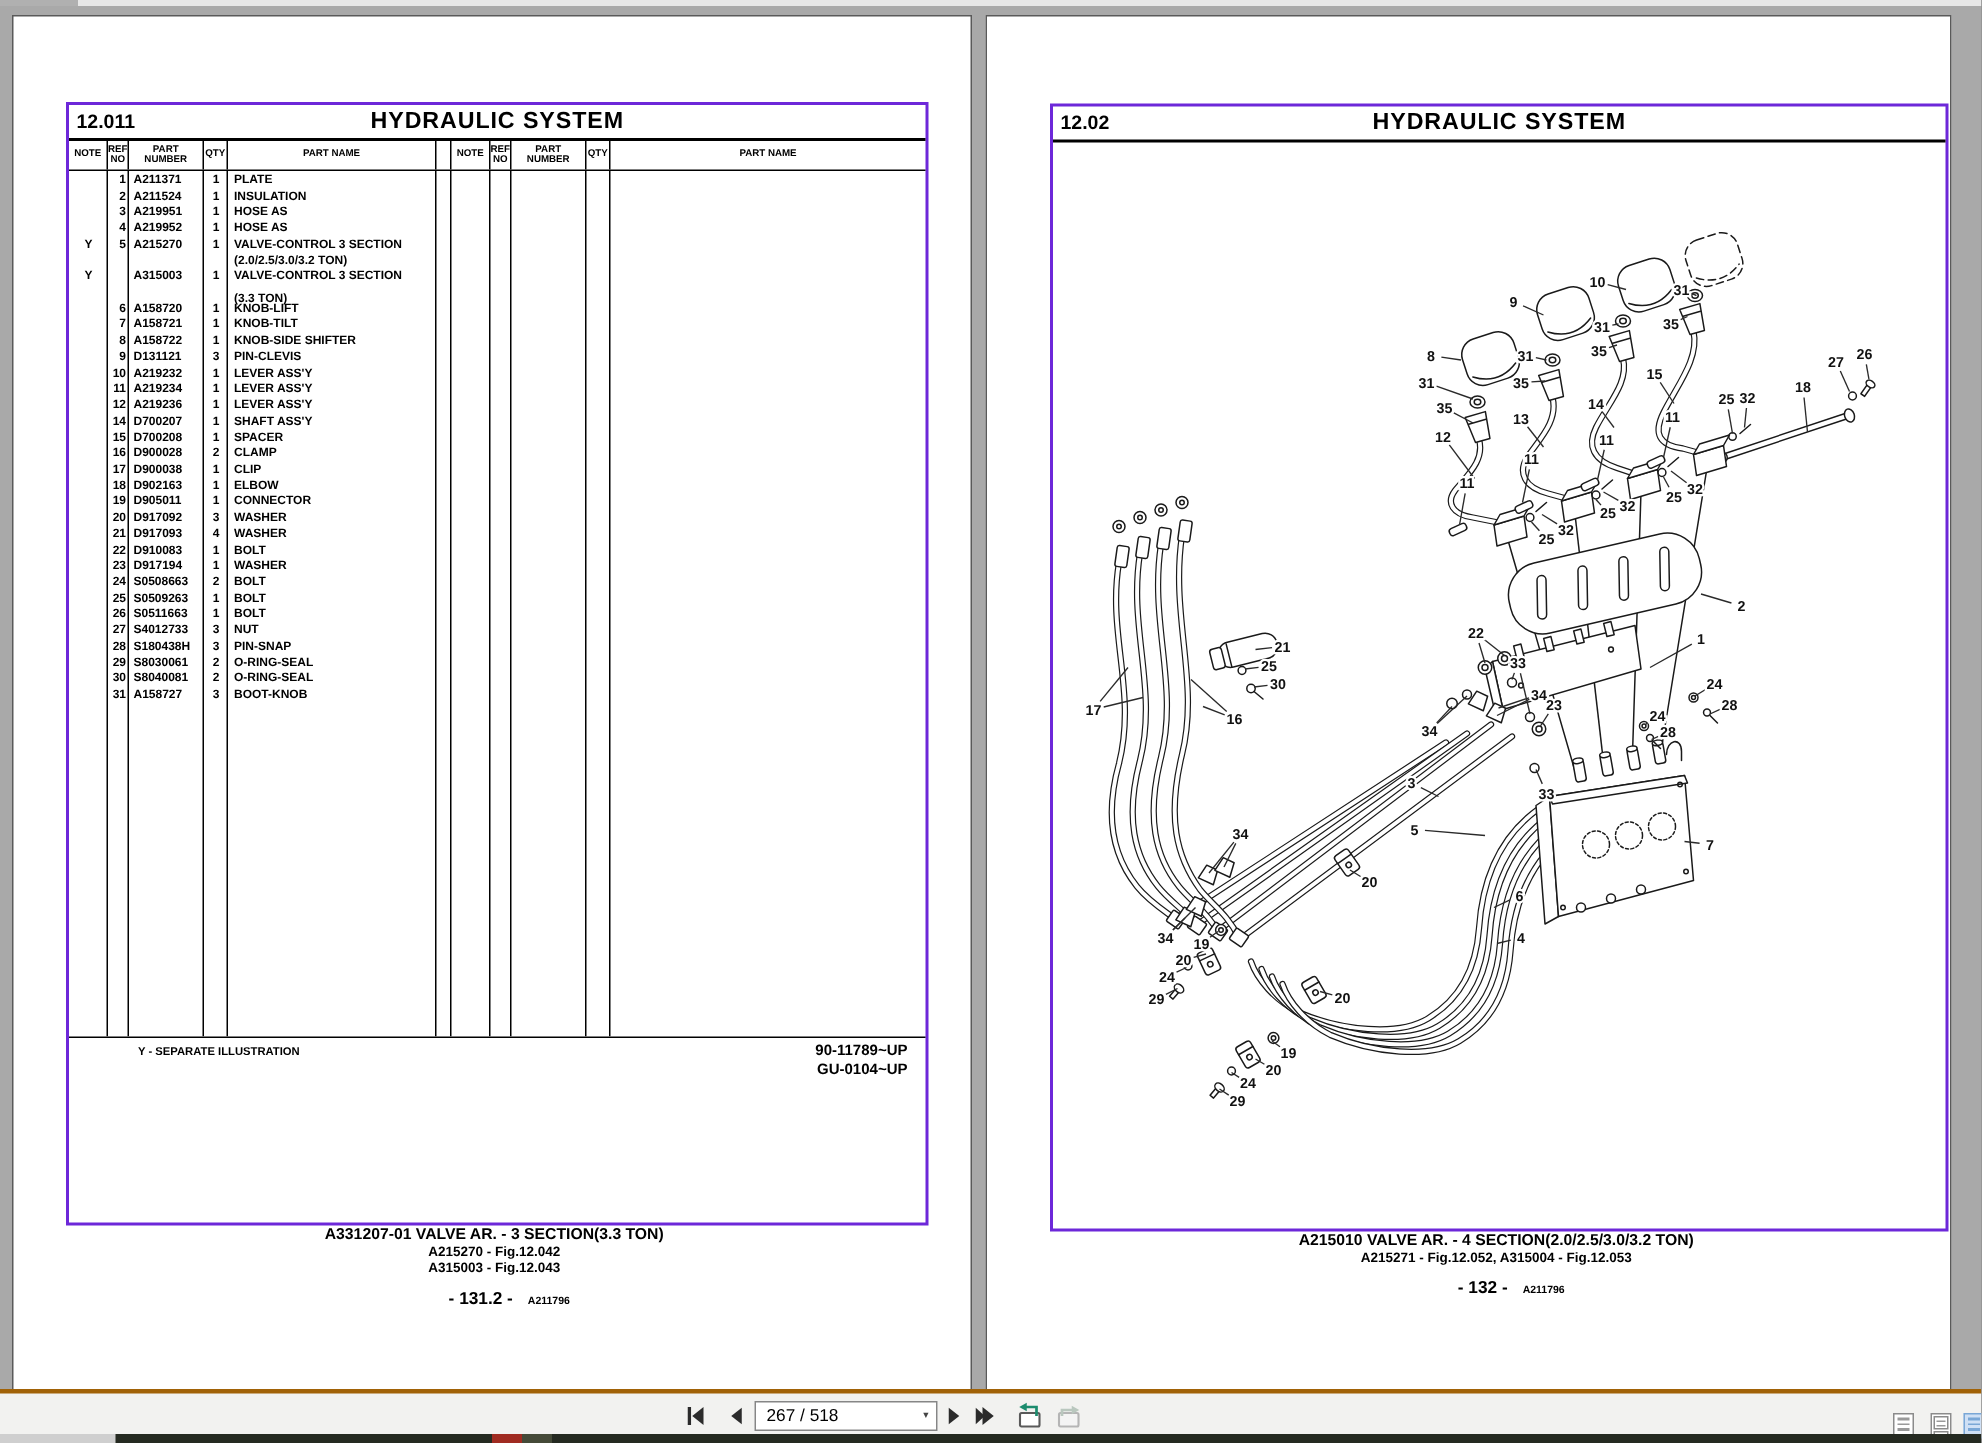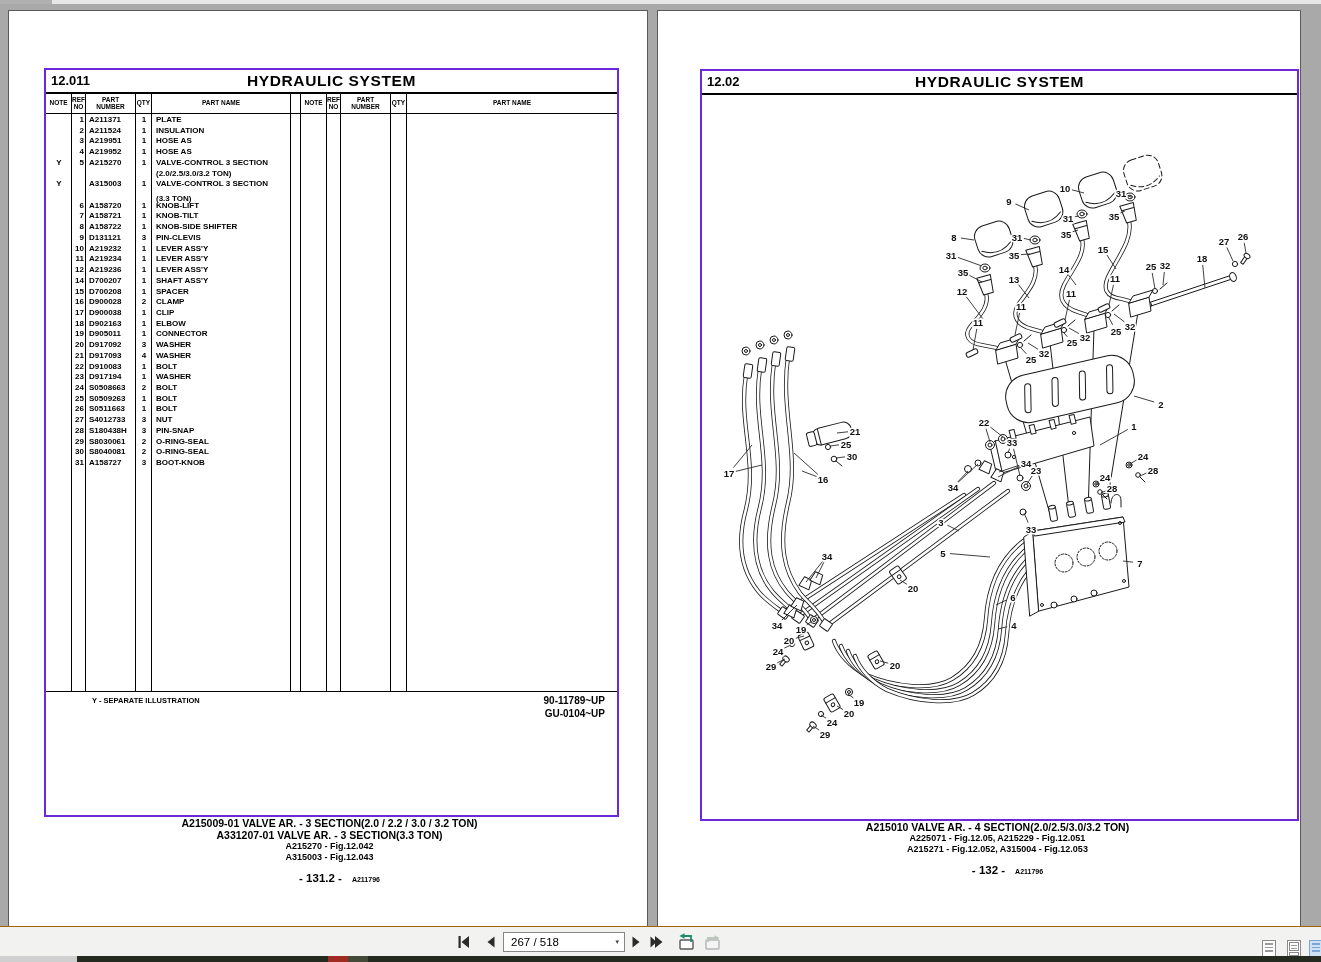--- a/index.html
+++ b/index.html
@@ -52,21 +52,21 @@
 
   .diagram{position:absolute;left:0;top:22px;width:100%;height:723px;}
   .to{stroke:#1a1a1a;stroke-width:4.2;fill:none;stroke-linecap:round;}
   .ti{stroke:#fff;stroke-width:2.6;fill:none;stroke-linecap:round;}
   .ln{stroke:#1a1a1a;stroke-width:1;fill:none;stroke-linecap:round;stroke-linejoin:round;}
   .fw{fill:#fff;}
   .callout-text{font-family:"Liberation Sans",sans-serif;font-size:9.5px;font-weight:bold;fill:#111;
                 paint-order:stroke;stroke:#fff;stroke-width:3px;text-anchor:middle;}
   .leader{stroke:#2a2a2a;stroke-width:.9;}
 
-  .toolbar{position:absolute;left:0;top:926px;width:100%;height:30px;background:#f2f2f0;border-top:1px solid #a16207;}
+  .toolbar{position:absolute;left:0;top:926px;width:100%;height:30px;background:#f2f2f0;border-top:3px solid #a16207;}
   .tb-btn{position:absolute;top:6px;width:18px;height:18px;cursor:pointer;}
   .pagebox{position:absolute;left:503px;top:5px;width:113px;height:18px;background:#fff;
            border:1px solid #868686;font-size:11.5px;line-height:18px;padding-left:7px;}
   .pagebox .caret{position:absolute;right:5px;top:0;font-size:7px;color:#444;line-height:18px;}
   .layout-icon{position:absolute;top:13px;width:14px;height:17px;border:1.5px solid #8b8b8b;background:#fff;box-sizing:border-box;}
   .layout-icon .bar{height:1.5px;background:#9a9a9a;margin:2px 2px 0 2px;}
   .layout-icon.sel{background:#cfe0f5;border-color:#7aa7d6;}
   .li2{border:1.5px solid #8b8b8b;background:#fff;box-sizing:border-box;}
 
   .bstrip{position:absolute;left:0;top:956px;width:100%;height:6px;background:#252a21;}
@@ -552,21 +552,20 @@
       </div>
       <div class="pc-foot">
         <div class="footnote">Y - SEPARATE ILLUSTRATION</div>
         <div class="serials">
           <div>90-11789~UP</div>
           <div>GU-0104~UP</div>
         </div>
       </div>
     </div>
     <div class="captions" id="lcaptions">
-      <div class="cap-big">A215009-01  VALVE AR. - 3 SECTION(2.0 / 2.2 / 3.0 / 3.2 TON)</div>
       <div class="cap-big">A331207-01  VALVE AR. - 3 SECTION(3.3 TON)</div>
       <div class="cap-sm">A215270 - Fig.12.042</div>
       <div class="cap-sm">A315003 - Fig.12.043</div>
       <div class="pageline">
         <span class="pageno">- 131.2 -</span><span class="doccode">A211796</span>
       </div>
     </div>
   </div>
 
   <div class="page" id="page-right">
@@ -1048,21 +1047,20 @@
             <text x="147" y="623.5" class="callout-text">20</text>
             <line x1="124.09436958587524" y1="625.2418715546479" x2="119" y2="622" class="leader"></line>
             <text x="130" y="632.5" class="callout-text">24</text>
             <line x1="117.1756479396351" y1="637.1170986264234" x2="111" y2="633" class="leader"></line>
             <text x="123" y="644.5" class="callout-text">29</text>
           </g>
       </svg>
     </div>
     <div class="captions" id="rcaptions">
       <div class="cap-big">A215010  VALVE AR. - 4 SECTION(2.0/2.5/3.0/3.2 TON)</div>
-      <div class="cap-sm">A225071 - Fig.12.05, A215229 - Fig.12.051</div>
       <div class="cap-sm">A215271 - Fig.12.052, A315004 - Fig.12.053</div>
       <div class="pageline">
         <span class="pageno">- 132 -</span><span class="doccode">A211796</span>
       </div>
     </div>
   </div>
 
   <div class="toolbar">
     <div class="tb-btn" style="left:455px">
       <svg width="18" height="18" viewBox="0 0 18 18">

